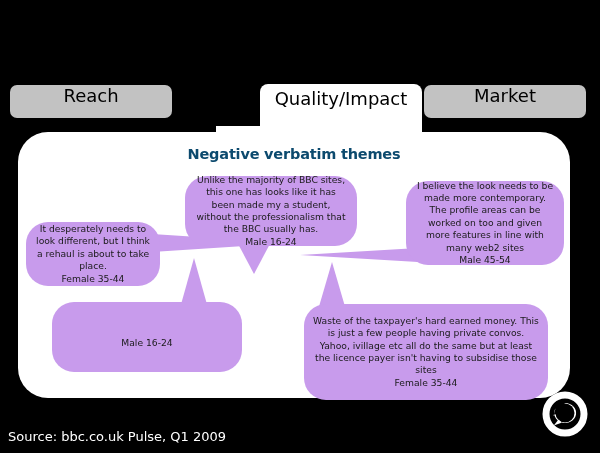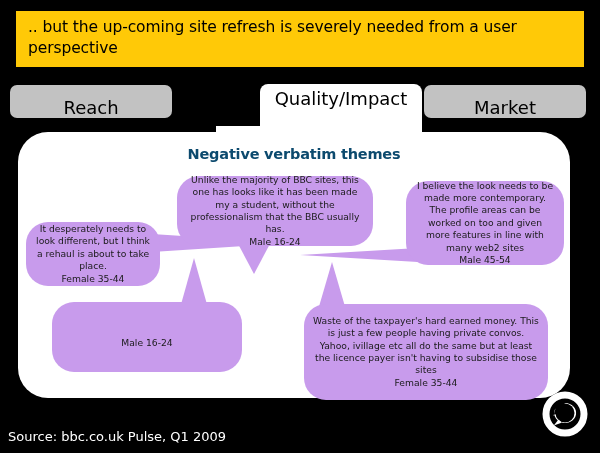--- a/index.html
+++ b/index.html
@@ -41,21 +41,21 @@
   
   .tab {
     position: absolute;
     height: 33px;
     border-radius: 7px;
     background: #C2C2C2;
     color: #000000;
     font-family: "DejaVu Sans", sans-serif;
     font-size: 18px;
     display: flex;
-    align-items: flex-end;
+    align-items: flex-start;
     justify-content: center;
     box-sizing: border-box;
   }
   #tab-reach {
     left: 10px;
     top: 85px;
     width: 162px;
   }
   #tab-market {
     left: 424px;
@@ -136,21 +136,21 @@
   }
 
   
   #bubble-left      { left: 26px;  top: 198px; width: 134px; height: 64px; margin-top: 24px; }
   #tail-left        { left: 152px; top: 234px;
                       border-top: 9px solid transparent;
                       border-bottom: 9px solid transparent;
                       border-left: 140px solid #C89BEC; }
 
   
-  #bubble-top       { left: 177px; top: 176px; width: 196px; height: 70px; }
+  #bubble-top       { left: 185px; top: 176px; width: 172px; height: 70px; }
   #tail-top         { left: 236px; top: 240px;
                       border-left: 18px solid transparent;
                       border-right: 18px solid transparent;
                       border-top: 34px solid #C89BEC; }
 
   
   #bubble-right     { left: 406px; top: 181px; width: 158px; height: 84px; }
   #tail-right       { left: 300px; top: 248px;
                       border-top: 7px solid transparent;
                       border-bottom: 7px solid transparent;
@@ -186,23 +186,20 @@
     width: 48px;
     height: 48px;
     z-index: 8;
   }
 </style>
 </head>
 <body>
 
 <div id="slide">
 
-  <div id="title-banner">
-    <div id="title-text">.. but the up-coming site refresh is severely needed from a user perspective</div>
-  </div>
 
   <div class="tab" id="tab-reach">
     <span>Reach</span>
   </div>
   <div class="tab" id="tab-quality">
     <span>Quality/Impact</span>
   </div>
   <div class="tab" id="tab-market">
     <span>Market</span>
   </div>

